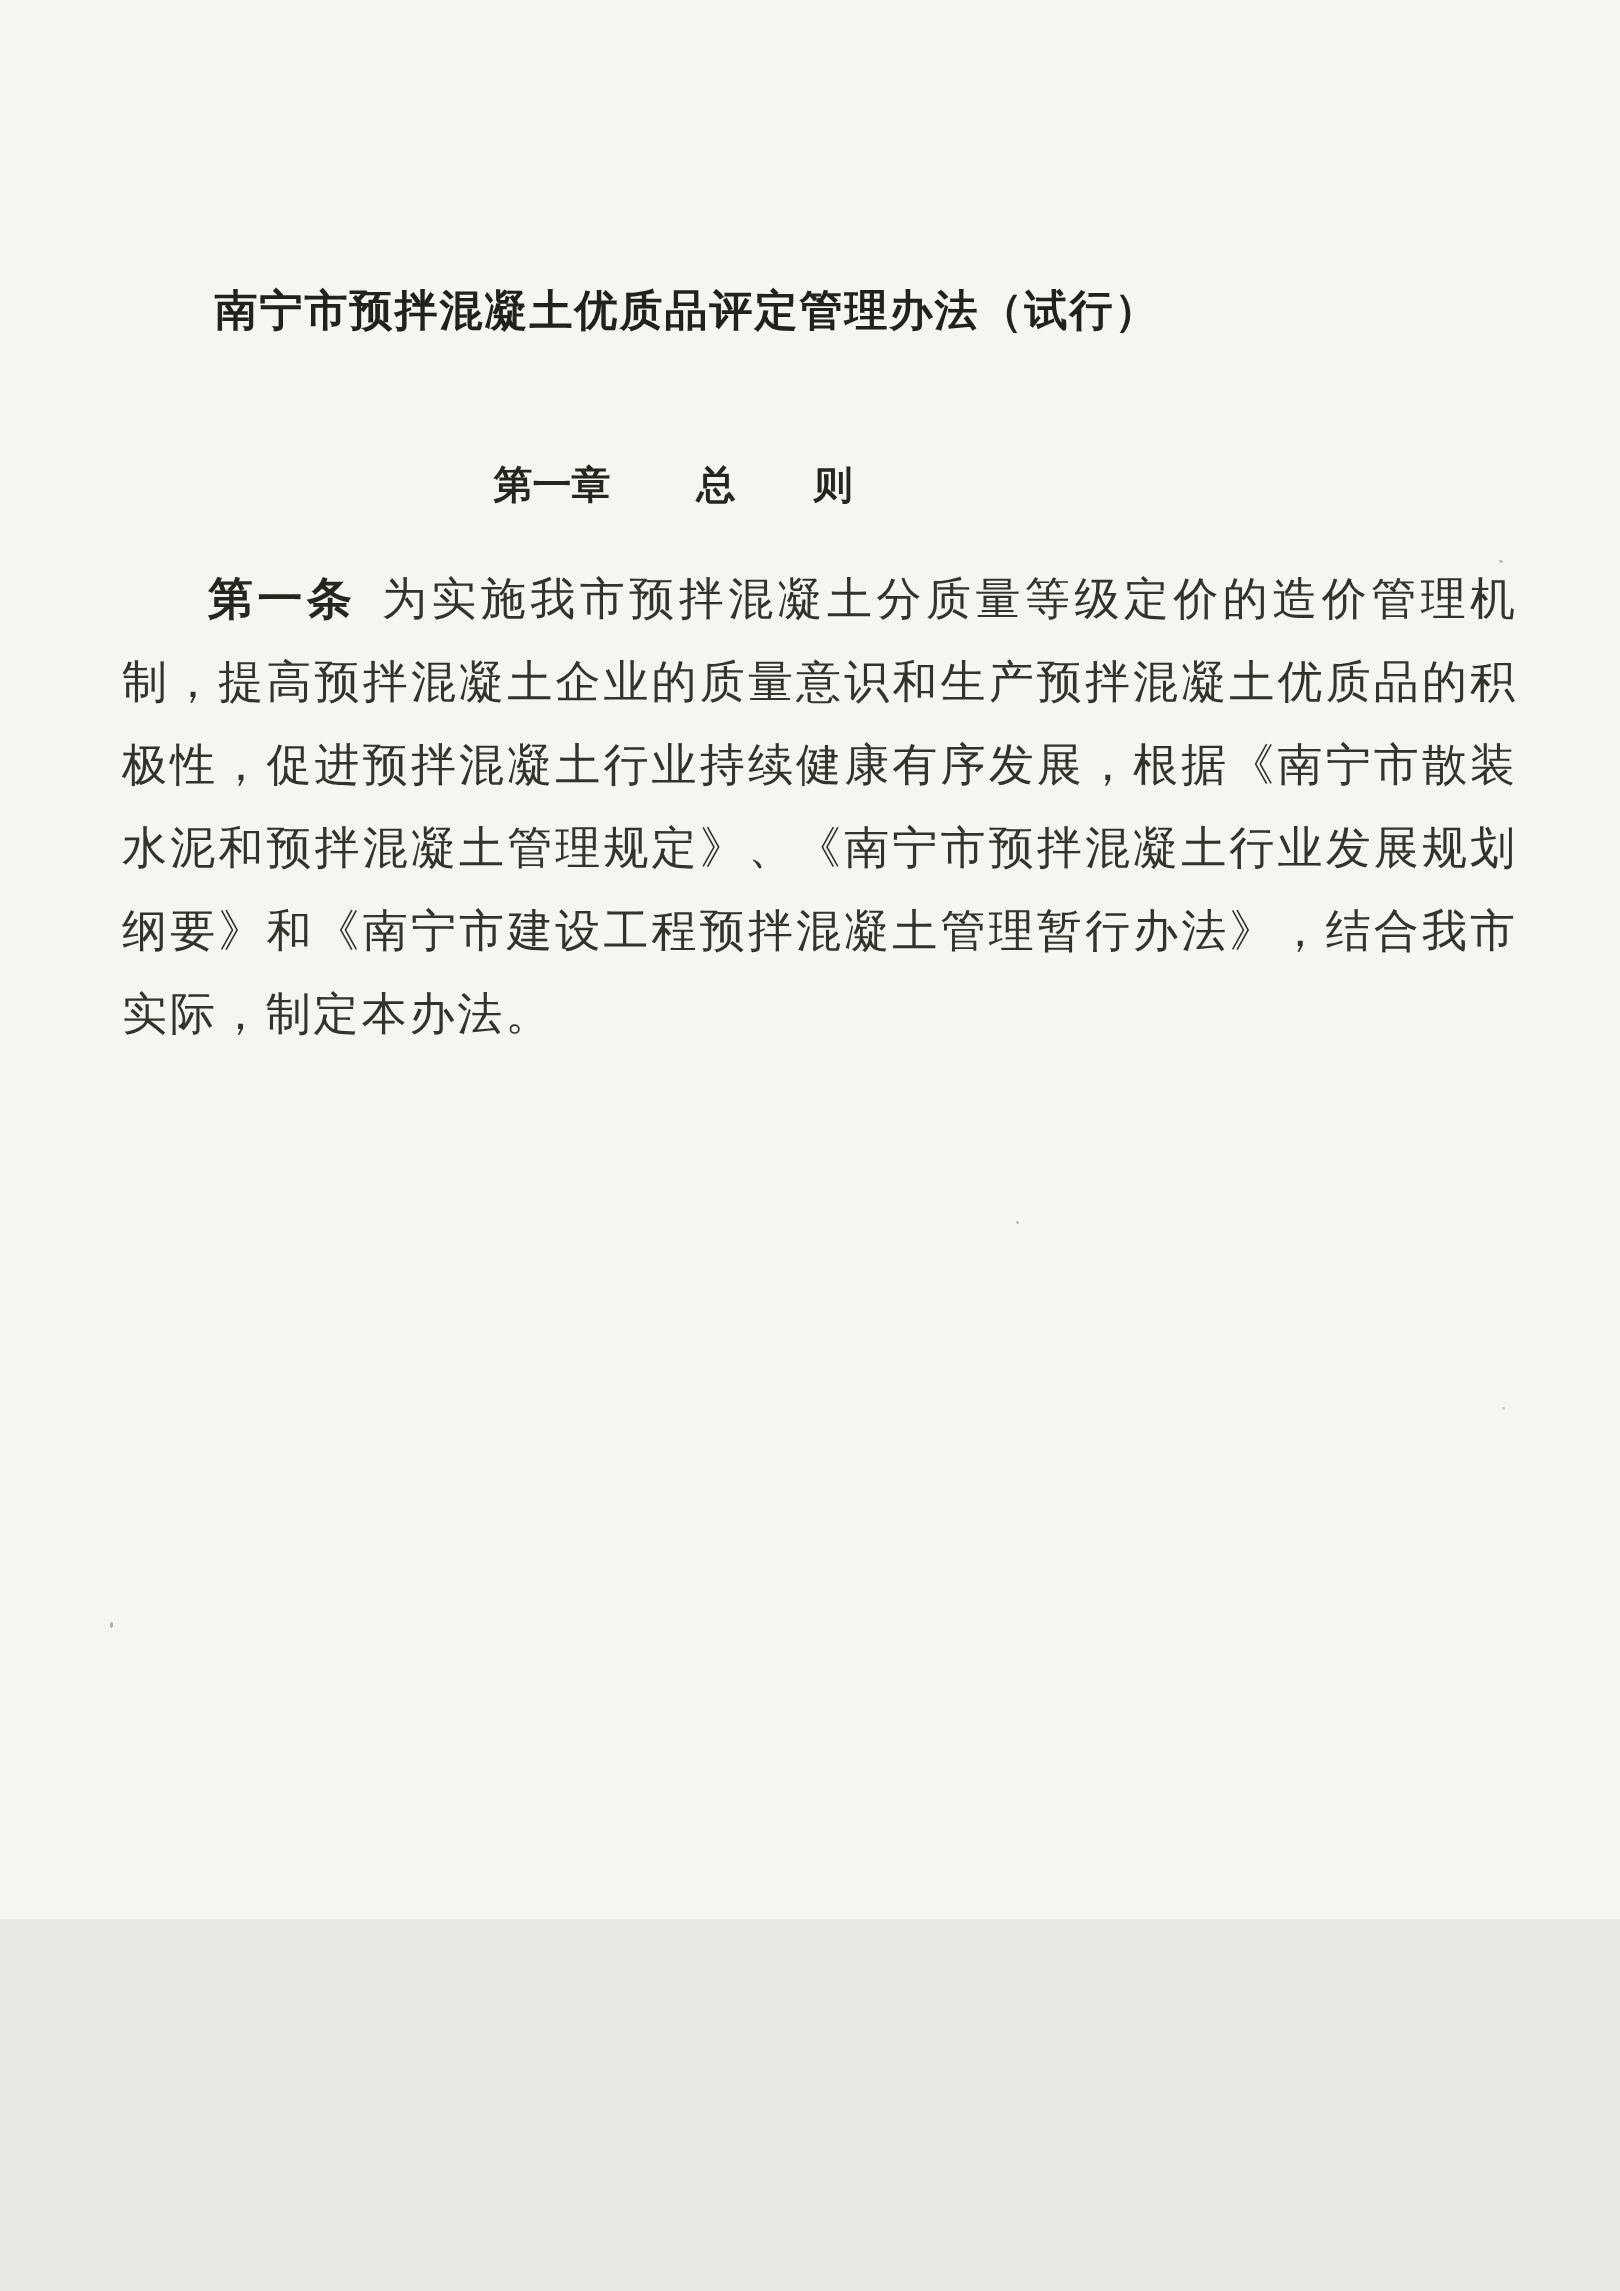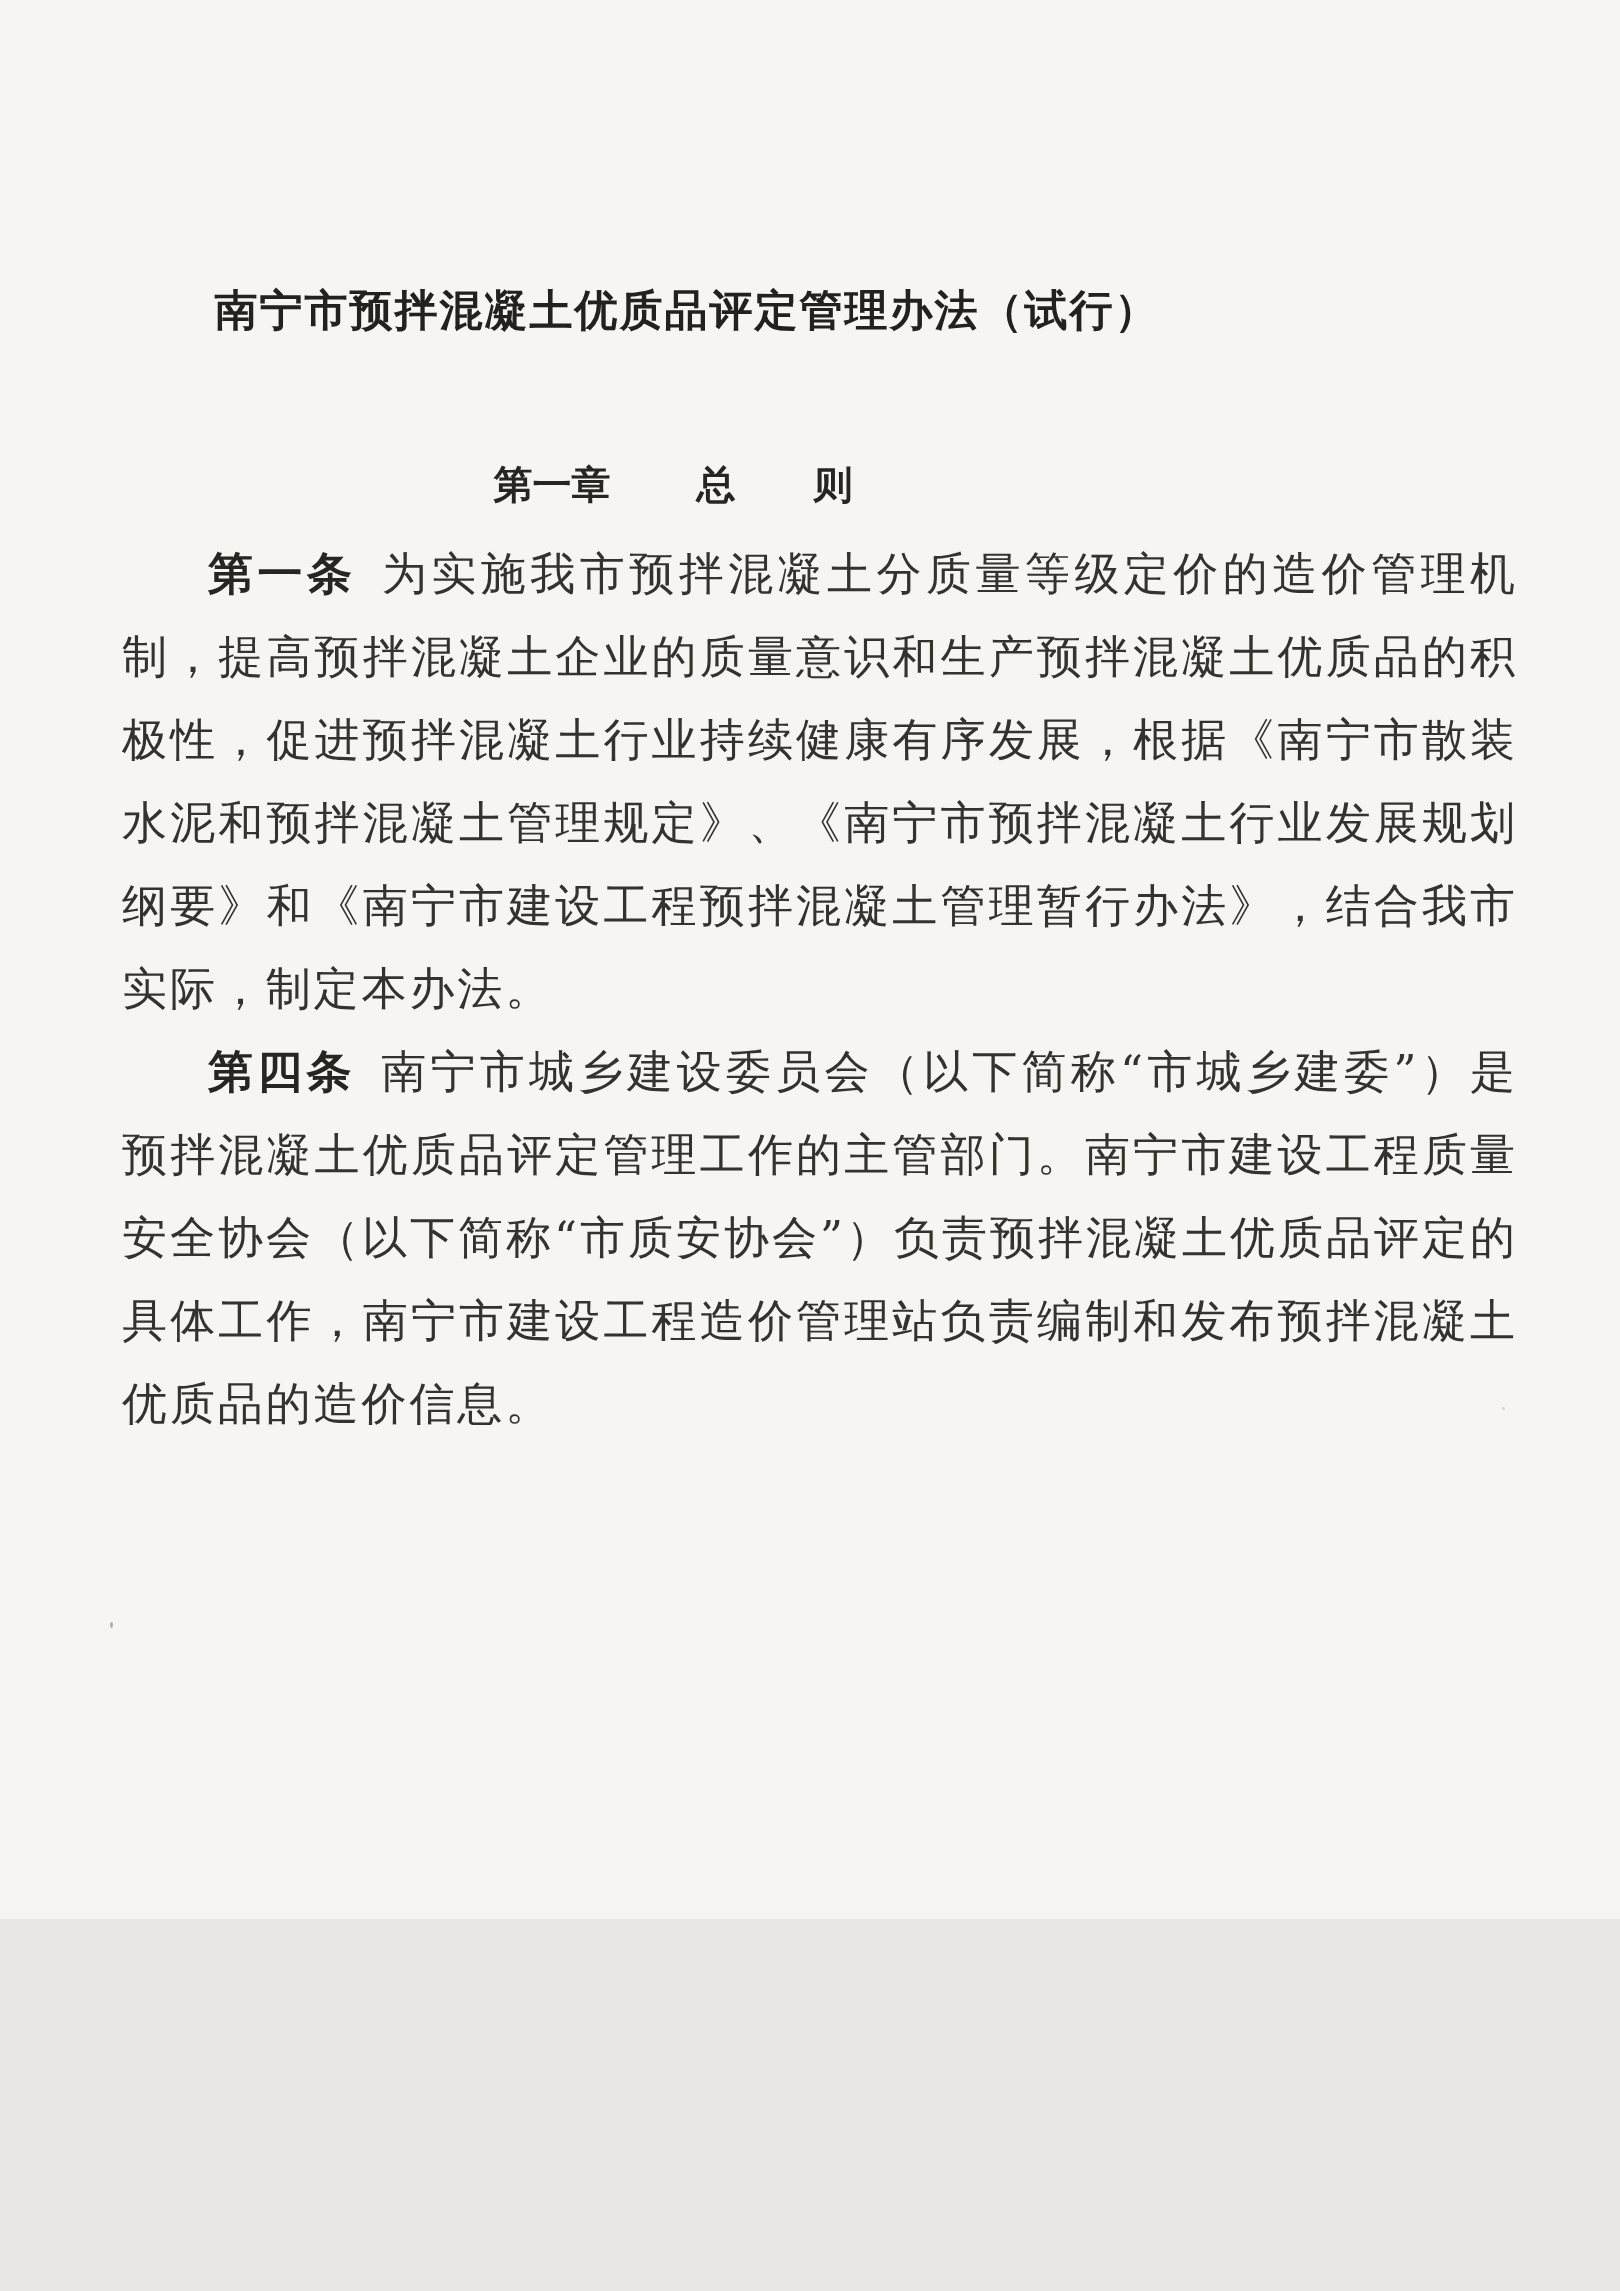--- a/index.html
+++ b/index.html
@@ -40,21 +40,21 @@
     justify-content: center;
     align-items: baseline;
     gap: 86px;
     font-size: 39px;
     font-weight: 700;
     color: #26251f;
     line-height: 51px;
   }
   .doc-body {
     position: absolute;
-    top: 532px;
+    top: 557px;
     left: 122px;
     width: 1396px;
   }
   .para {
     margin: 0;
     font-size: 45px;
     line-height: 83px;
     letter-spacing: 2.9px;
     text-align: justify;
     text-justify: inter-character;
@@ -95,21 +95,20 @@
   <div class="chapter">
     <span>第一章</span>
     <span>总　　则</span>
   </div>
 
   <div class="doc-body">
   <p class="para"><b class="art-no">第一条</b><span class="art-text">为实施我市预拌混凝土分质量等级定价的造价管理机制，提高预拌混凝土企业的质量意识和生产预拌混凝土优质品的积极性，促进预拌混凝土行业持续健康有序发展，根据《南宁市散装水泥和预拌混凝土管理规定》、《南宁市预拌混凝土行业发展规划纲要》和《南宁市建设工程预拌混凝土管理暂行办法》，结合我市实际，制定本办法。</span></p>
 
 
 
-  <p class="para"><b class="art-no">第四条</b><span class="art-text">南宁市城乡建设委员会（以下简称“市城乡建委”）是预拌混凝土优质品评定管理工作的主管部门。南宁市建设工程质量安全协会（以下简称“市质安协会”）负责预拌混凝土优质品评定的具体工作，南宁市建设工程造价管理站负责编制和发布预拌混凝土优质品的造价信息。</span></p>
 </div>
 
   <div class="page-num">2</div>
 
   <span class="speck s1"></span>
   <span class="speck s2"></span>
   <span class="speck s3"></span>
   <span class="speck s4"></span>
 
 </div>

